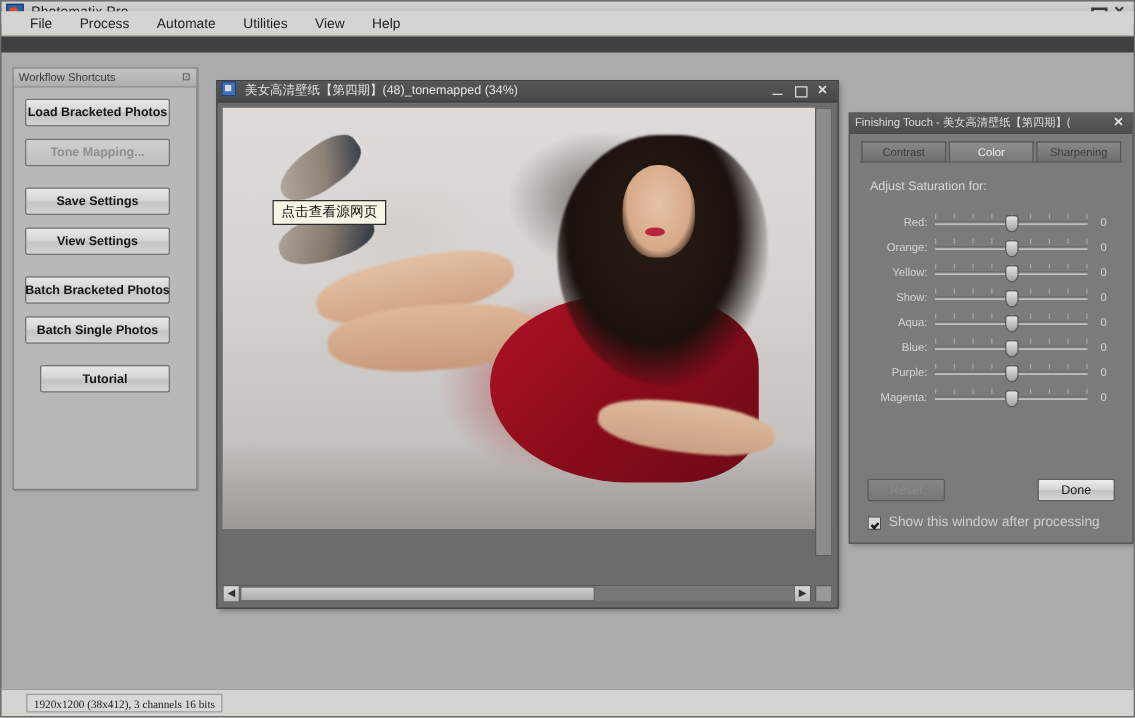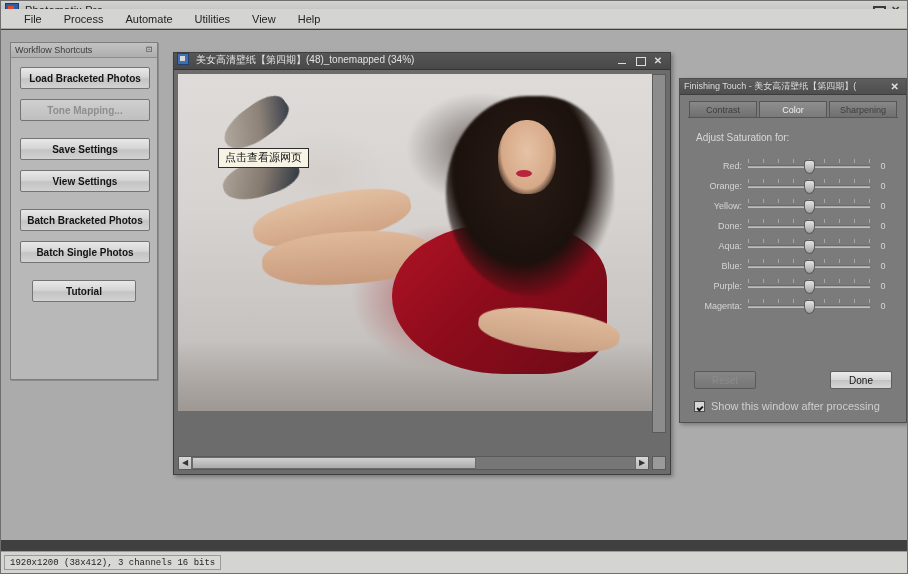--- a/index.html
+++ b/index.html
@@ -55,21 +55,21 @@
     border-bottom: 1px solid #a8a8a4;
     display: flex; align-items: center; padding-left: 12px;
   }
   .menu-item {
     font-size: 11px; color: #222; padding: 2px 11px; cursor: default;
     white-space: nowrap;
   }
 
   
   .workspace {
-    position: absolute; left: 0; top: 29px;
+    position: absolute; left: 0; top: 41px;
     width: 908px; height: 510px;
     background: #ababab;
   }
 
   
   .wf-panel {
     position: absolute; left: 9px; top: 12px;
     width: 148px; height: 338px;
     background: #b8b8b8;
     border: 1px solid #7d7d7d;
@@ -81,21 +81,21 @@
     border-bottom: 1px solid #8d8d8d;
     display: flex; align-items: center; padding: 0 4px;
   }
   .wf-header-title { font-size: 9px; color: #3a3a3a; white-space: nowrap; }
   .wf-pin {
     margin-left: auto; width: 8px; height: 8px; font-size: 8px;
     line-height: 8px; color: #444; text-align: center;
   }
   .wf-body { padding: 9px 9px 0 9px; }
   .wf-btn {
-    width: 130px; height: 22px;
+    width: 116px; height: 22px;
     background: linear-gradient(to bottom, #e8e8e8 0%, #d6d6d6 45%, #c4c4c4 55%, #d2d2d2 100%);
     border: 1px solid #747474;
     border-radius: 2px;
     font-size: 10px; font-weight: bold; color: #141414;
     display: flex; align-items: center; justify-content: center;
     margin-bottom: 10px; cursor: default; white-space: nowrap;
   }
   .wf-btn.disabled { color: #8e8e8e; background: linear-gradient(to bottom,#cfcfcf,#bfbfbf); }
   .wf-gap { height: 7px; }
   .wf-btn.tutorial { width: 104px; margin: 0 auto; }
@@ -343,26 +343,26 @@
 
   
   .statusbar {
     position: absolute; left: 0; bottom: 0;
     width: 908px; height: 22px;
     background: #d4d4d0;
     border-top: 1px solid #9b9b97;
     display: flex; align-items: center;
   }
   .status-cell {
-    margin-left: 3px; height: 15px;
+    margin-left: 20px; height: 15px;
     border: 1px solid #9a9a9a;
     background: #d8d8d4;
     display: flex; align-items: center; padding: 0 5px;
     font-size: 9px; color: #1e1e1e; white-space: nowrap;
-    font-family: Liberation Mono, monospace;
+    font-family: Liberation Serif, serif;
     text-align: right;
   }
 </style>
 </head>
 <body>
 
 <div id="app">
 
   <div class="titlebar">
     <div class="app-icon"></div>
@@ -513,21 +513,21 @@
                 <i></i>
                 <i></i>
               </div>
             <div class="sl-bar"></div>
             <div class="sl-knob" style="left:50%"></div>
           </div>
           <div class="sl-val">0</div>
         </div>
 
         <div class="slider-row">
-          <div class="sl-name">Done:</div>
+          <div class="sl-name">Show:</div>
           <div class="sl-track-wrap">
             <div class="sl-ticks">
                 <i></i>
                 <i></i>
                 <i></i>
                 <i></i>
                 <i></i>
                 <i></i>
                 <i></i>
                 <i></i>

